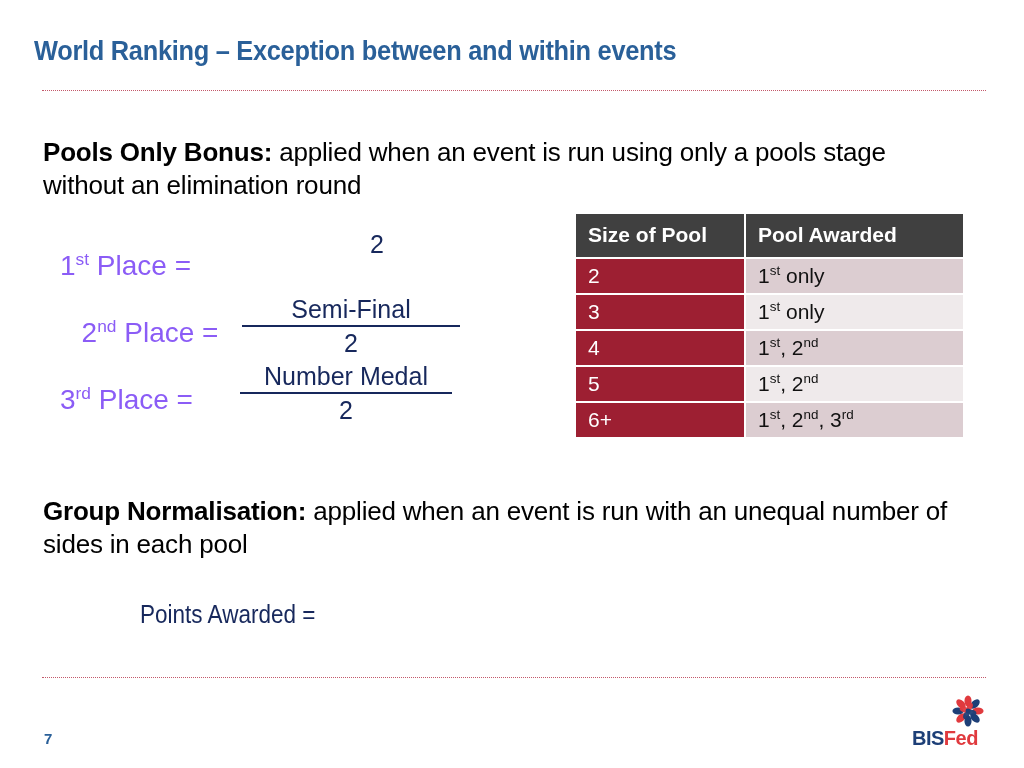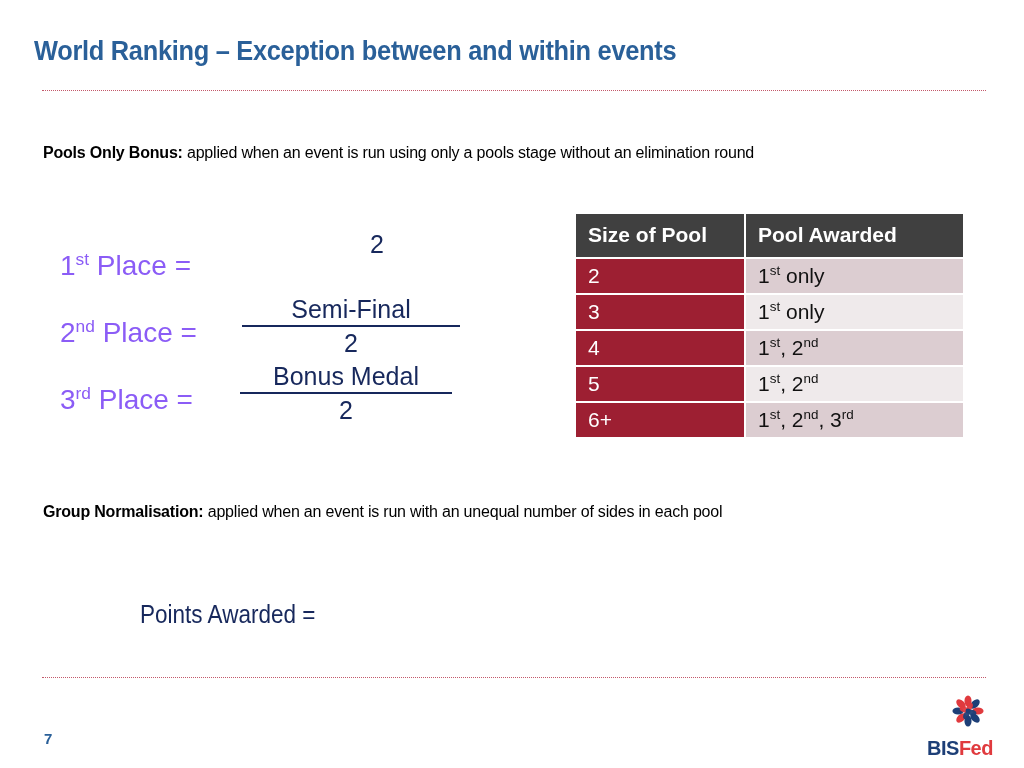--- a/index.html
+++ b/index.html
@@ -37,21 +37,21 @@
     width: 944px;
     height: 0;
     border-top: 1.5px dotted #c3596b;
   }
   #rule-top { top: 90px; }
   #rule-bottom { top: 677px; }
 
   
   .body-para {
     position: absolute;
-    font-size: 16px;
+    font-size: 26px;
     color: #000000;
     line-height: 33px;
     letter-spacing: -0.2px;
   }
   .body-para b { font-weight: bold; }
   #para-pools {
     left: 43px;
     top: 136px;
     width: 920px;
   }
@@ -99,21 +99,21 @@
     border-bottom: 2px solid #17285c;
     padding: 0 2px 1px 2px;
   }
   .frac .den {
     display: block;
     padding-top: 2px;
   }
 
   #place-row-1 .place-label { top: 22px; }
   #place-row-1 .frac { left: 182px; top: 0px; width: 270px; }
-  #place-row-2 .place-label { top: 22px; }
+  #place-row-2 .place-label { top: 22px; text-align: center; }
   #place-row-2 .frac { left: 182px; top: 0px; width: 218px; }
   #place-row-3 .place-label { top: 22px; }
   #place-row-3 .frac { left: 180px; top: 0px; width: 212px; }
 
   
   #bonus-table {
     position: absolute;
     left: 576px;
     top: 214px;
     width: 387px;
@@ -223,23 +223,23 @@
   #bisfed-mark {
     position: absolute;
     left: 38px;
     top: 0px;
     width: 36px;
     height: 34px;
   }
   #bisfed-wordmark {
     position: absolute;
     left: 0;
-    top: 43px;
+    top: 33px;
     width: 96px;
-    text-align: center;
+    text-align: left;
     font-size: 20px;
     font-weight: bold;
     letter-spacing: -0.5px;
     white-space: nowrap;
   }
   #bisfed-bis { color: #1d3f77; }
   #bisfed-fed { color: #e03a3e; }
 </style>
 </head>
 <body>
@@ -265,21 +265,21 @@
     <div class="place-label"><span>2</span><sup>nd</sup><span> Place =</span></div>
     <div class="frac">
       <span class="num">Semi-Final</span>
       <span class="den">2</span>
     </div>
   </div>
 
   <div class="place-row" id="place-row-3">
     <div class="place-label"><span>3</span><sup>rd</sup><span> Place =</span></div>
     <div class="frac">
-      <span class="num">Bonus Medal</span>
+      <span class="num">Number Medal</span>
       <span class="den">2</span>
     </div>
   </div>
 
 </div>
 
 <table id="bonus-table">
   <colgroup>
       <col class="c1">
       <col class="c2">

